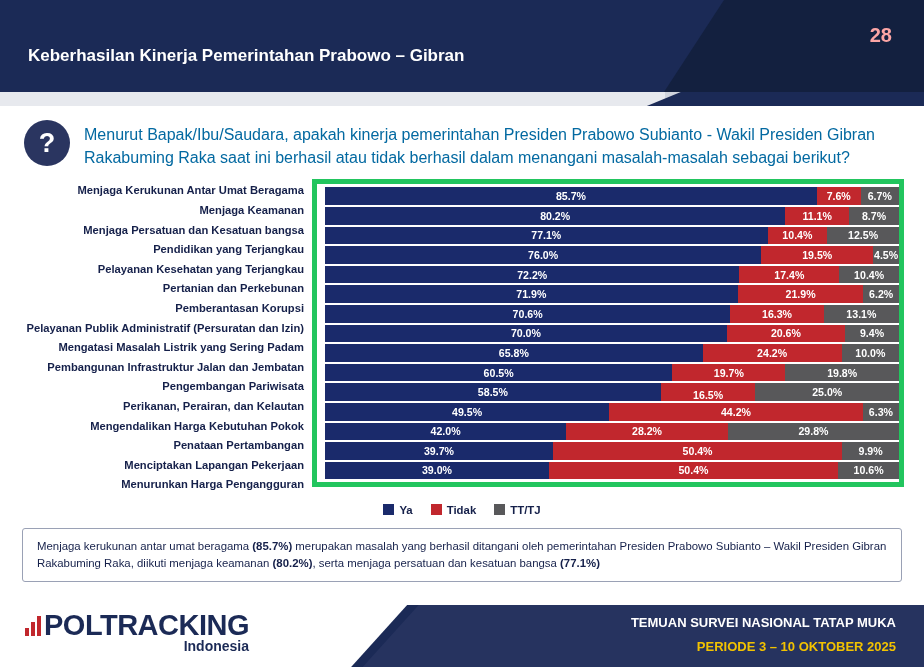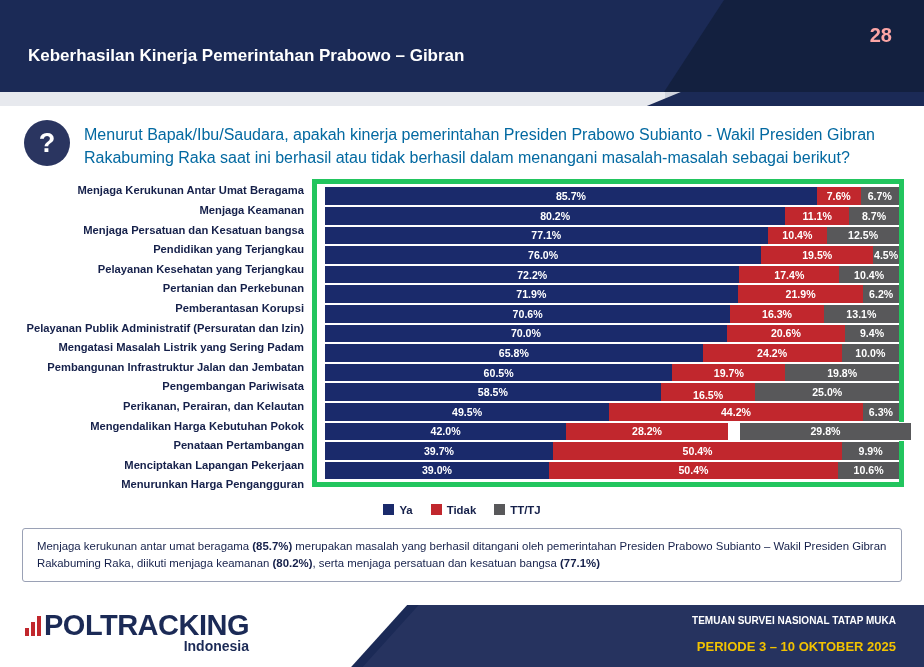--- a/index.html
+++ b/index.html
@@ -159,21 +159,21 @@
     display: inline-flex; align-items: flex-end; gap: 2px;
     height: 20px; margin: 0 3px 0 1px;
   }
   .brand .bars-ico i { display: block; width: 4px; background: #c1272d; }
   .brand .b2 {
     font-size: 14px; font-weight: bold; text-align: right;
     margin-top: -4px;
   }
   .flabel1 {
     position: absolute; right: 28px; top: 10px;
-    color: #fff; font-size: 10px; font-weight: bold;
+    color: #fff; font-size: 13px; font-weight: bold;
   }
   .flabel2 {
     position: absolute; right: 28px; top: 34px;
     color: #f2c200; font-size: 13px; font-weight: bold;
   }
 </style>
 </head>
 <body>
 
 <div class="header">
@@ -343,21 +343,21 @@
           <span>6.3%</span>
         </div>
       </div>
       <div class="row">
         <div class="seg ya" style="flex: 0 0 42%;">
           <span>42.0%</span>
         </div>
         <div class="seg tidak" style="flex: 0 0 28.2%;">
           <span>28.2%</span>
         </div>
-        <div class="seg tt" style="flex: 0 0 29.8%; margin-left: 12px;">
+        <div class="seg tt" style="flex: 0 0 29.8%;">
           <span>29.8%</span>
         </div>
       </div>
       <div class="row">
         <div class="seg ya" style="flex: 0 0 39.7%;">
           <span>39.7%</span>
         </div>
         <div class="seg tidak" style="flex: 0 0 50.4%;">
           <span>50.4%</span>
         </div>

